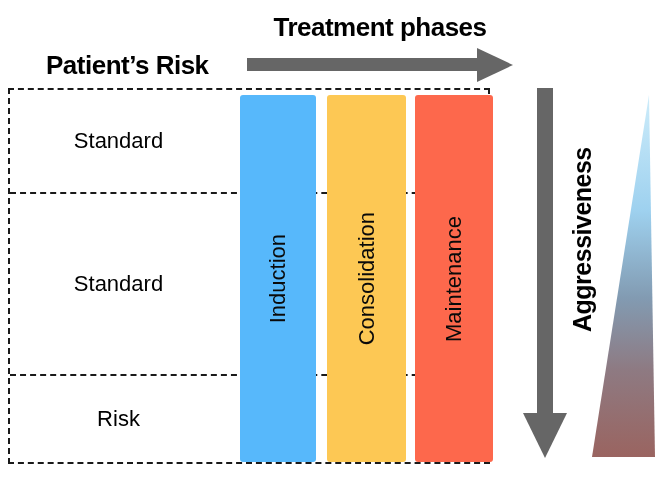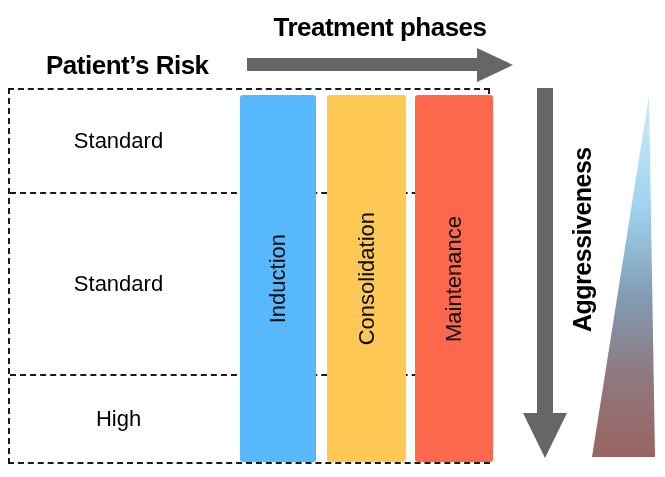--- a/index.html
+++ b/index.html
@@ -100,21 +100,21 @@
   </svg>
 
   <div class="risk-table" style="border-color: rgb(26, 26, 26);">
     <div class="risk-row r0" style="border-color: rgb(26, 26, 26);">
       <div class="risk-row-label">Standard</div>
     </div>
     <div class="risk-row r1" style="border-color: rgb(26, 26, 26);">
       <div class="risk-row-label">Standard</div>
     </div>
     <div class="risk-row r2">
-      <div class="risk-row-label">High</div>
+      <div class="risk-row-label">Risk</div>
     </div>
   </div>
 
   <div class="phase-bar b0" style="background: rgb(87, 184, 251);">
     <div class="phase-bar-label">Induction</div>
   </div>
   <div class="phase-bar b1" style="background: rgb(253, 200, 84);">
     <div class="phase-bar-label">Consolidation</div>
   </div>
   <div class="phase-bar b2" style="background: rgb(253, 104, 76);">

